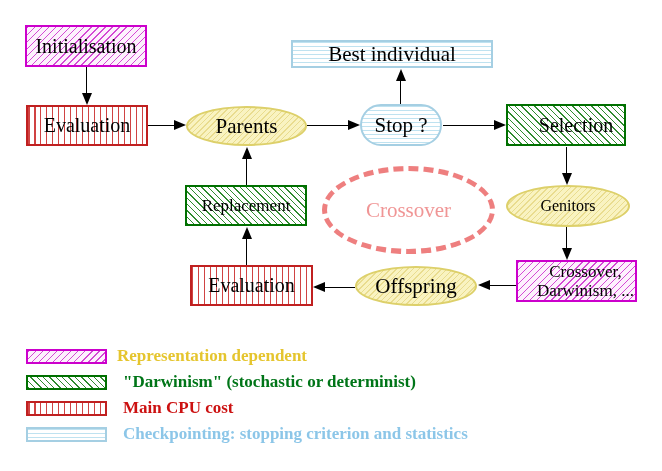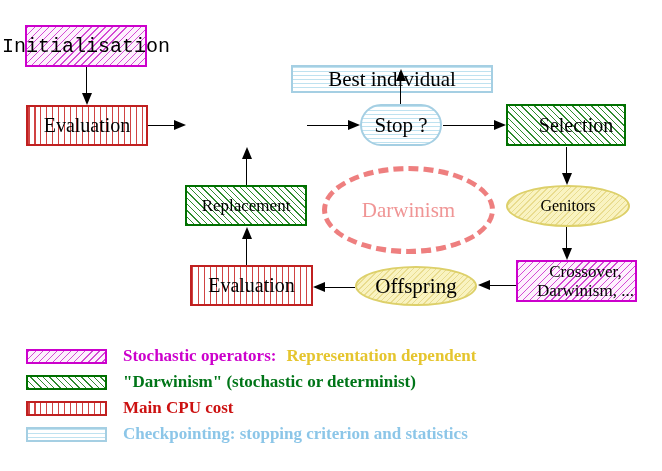--- a/index.html
+++ b/index.html
@@ -41,24 +41,24 @@
     background-color:#ffffff;
     background-image:repeating-linear-gradient(180deg,#bfe2f0 0,#bfe2f0 1px,transparent 1px,transparent 4px);
   }
   .ellipse-yellow{
     border:2px solid #ddd06a;
     border-radius:50%;
     background-color:#f9f3c1;
     background-image:repeating-linear-gradient(135deg,#e9dc8e 0,#e9dc8e 1px,transparent 1px,transparent 4px);
   }
   
-  .n-init        {left:25px;  top:25px;  width:122px; height:42px;font-family:Liberation Mono, monospace;}
+  .n-init        {left:25px;  top:25px;  width:122px; height:42px;}
   .n-eval-top    {left:26px;  top:105px; width:122px; height:41px;}
   .n-parents     {left:186px; top:106px; width:121px; height:40px; font-size:21px;}
-  .n-best        {left:291px; top:40px;  width:202px; height:28px; font-size:21px;margin-top:25px;}
+  .n-best        {left:291px; top:40px;  width:202px; height:28px; font-size:21px;}
   .n-stop        {left:360px; top:104px; width:82px;  height:42px; border-radius:21px; font-size:21px;}
   .n-selection   {left:506px; top:104px; width:120px; height:42px;padding-left:20px;}
   .n-replacement {left:185px; top:185px; width:122px; height:41px; font-size:17px;}
   .n-generation  {left:322px; top:166px; width:173px; height:88px;
                   border:5px dashed #ee7f7f; border-radius:50%;
                   background:transparent; color:#f09595; font-size:21px;}
   .n-genitors    {left:506px; top:185px; width:124px; height:42px; font-size:16px;}
   .n-crossover   {left:516px; top:260px; width:121px; height:42px; font-size:17px; line-height:19px; flex-direction:column;padding-left:18px;}
   .n-eval-bot    {left:190px; top:265px; width:123px; height:41px;}
   .n-offspring   {left:355px; top:266px; width:122px; height:40px; font-size:21px;}
@@ -93,39 +93,42 @@
 <div id="canvas">
 
   <div class="node hatch-magenta n-init">
     <span>Initialisation</span>
   </div>
 
   <div class="node stripe-red n-eval-top">
     <span>Evaluation</span>
   </div>
 
+  <div class="node ellipse-yellow n-parents">
+    <span>Parents</span>
+  </div>
 
   <div class="node stripe-cyan n-best">
     <span>Best individual</span>
   </div>
 
   <div class="node stripe-cyan n-stop">
     <span>Stop ?</span>
   </div>
 
   <div class="node hatch-green n-selection">
     <span>Selection</span>
   </div>
 
   <div class="node hatch-green n-replacement">
     <span>Replacement</span>
   </div>
 
   <div class="node n-generation">
-    <span>Darwinism</span>
+    <span>Crossover</span>
   </div>
 
   <div class="node ellipse-yellow n-genitors">
     <span>Genitors</span>
   </div>
 
   <div class="node hatch-magenta n-crossover">
     <span>Crossover,</span>
     <span>Darwinism, ...</span>
   </div>
@@ -188,21 +191,20 @@
     <div class="ah ah-up" style="left:242px;top:227px;"></div>
   </div>
 
   <div>
     <div class="al" style="left:246px;top:158px;width:1px;height:27px;"></div>
     <div class="ah ah-up" style="left:242px;top:147px;"></div>
   </div>
 
   <div class="legend-row lr1">
     <div class="sw hatch-magenta"></div>
-    <div class="legend-label t-magenta">Stochastic operators:</div>
     <div class="legend-label t-gold">Representation dependent</div>
   </div>
 
   <div class="legend-row lr2">
     <div class="sw hatch-green"></div>
     <div class="legend-label t-green">"Darwinism" (stochastic or determinist)</div>
   </div>
 
   <div class="legend-row lr4">
     <div class="sw stripe-cyan"></div>

